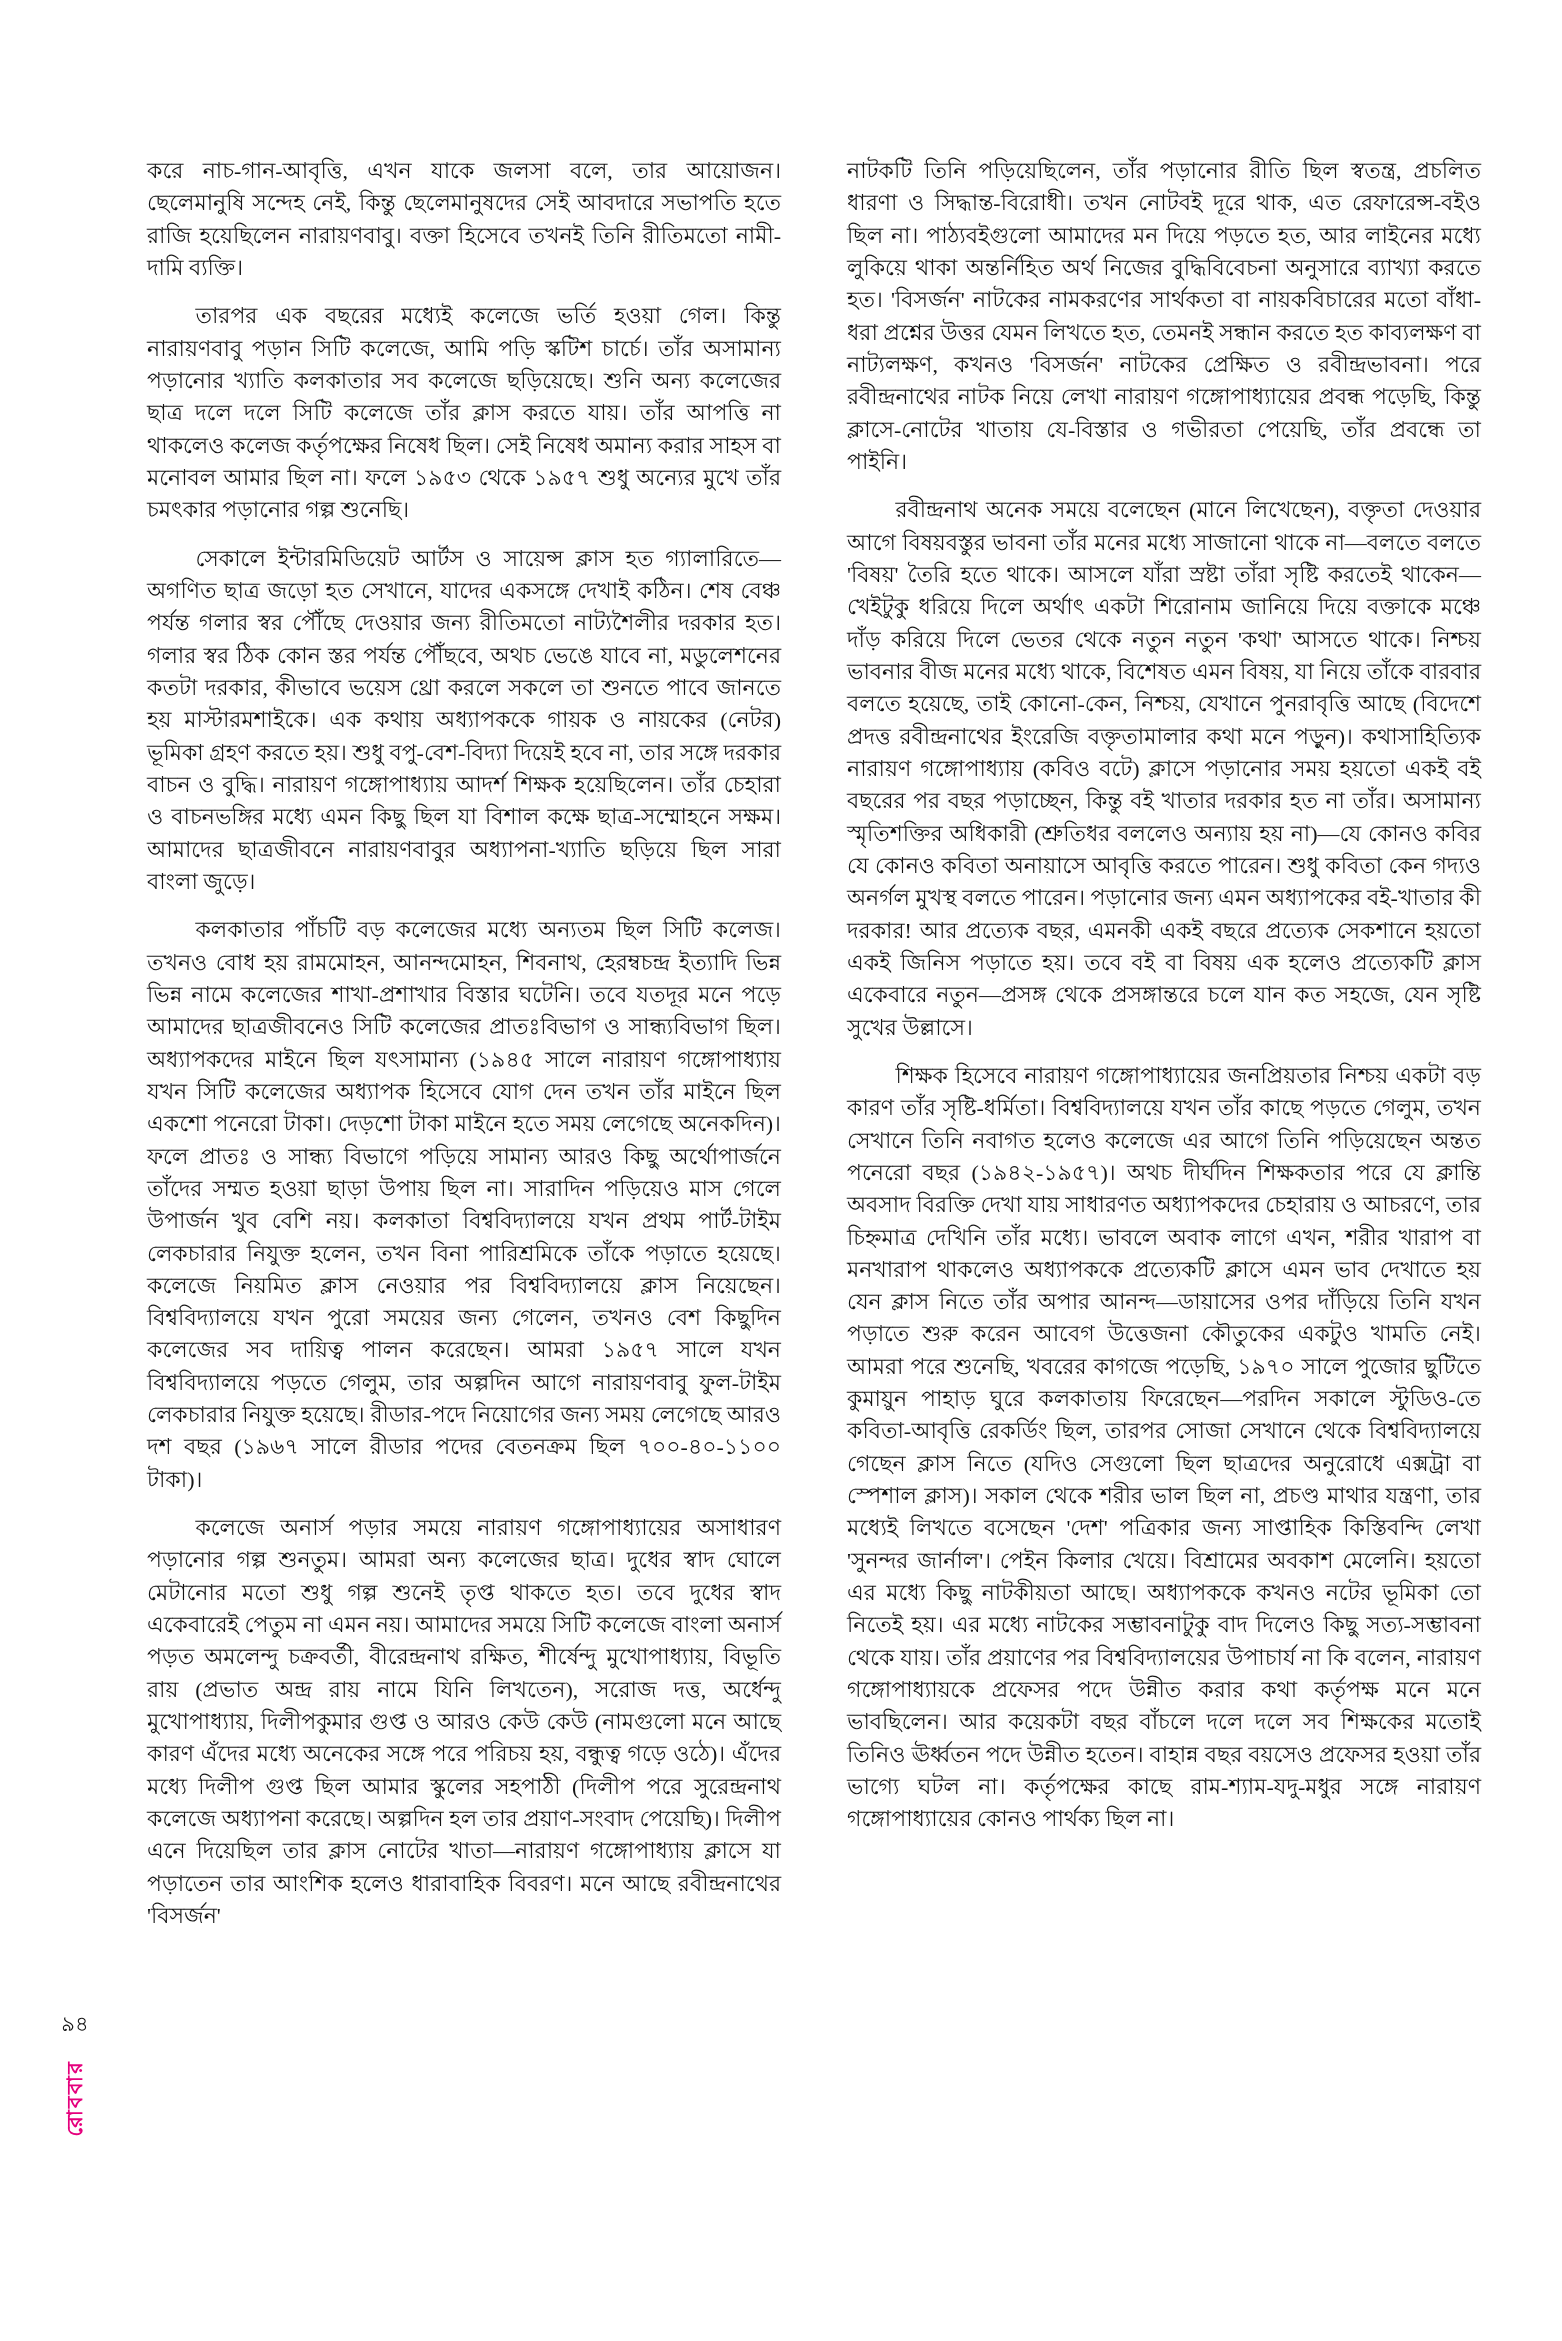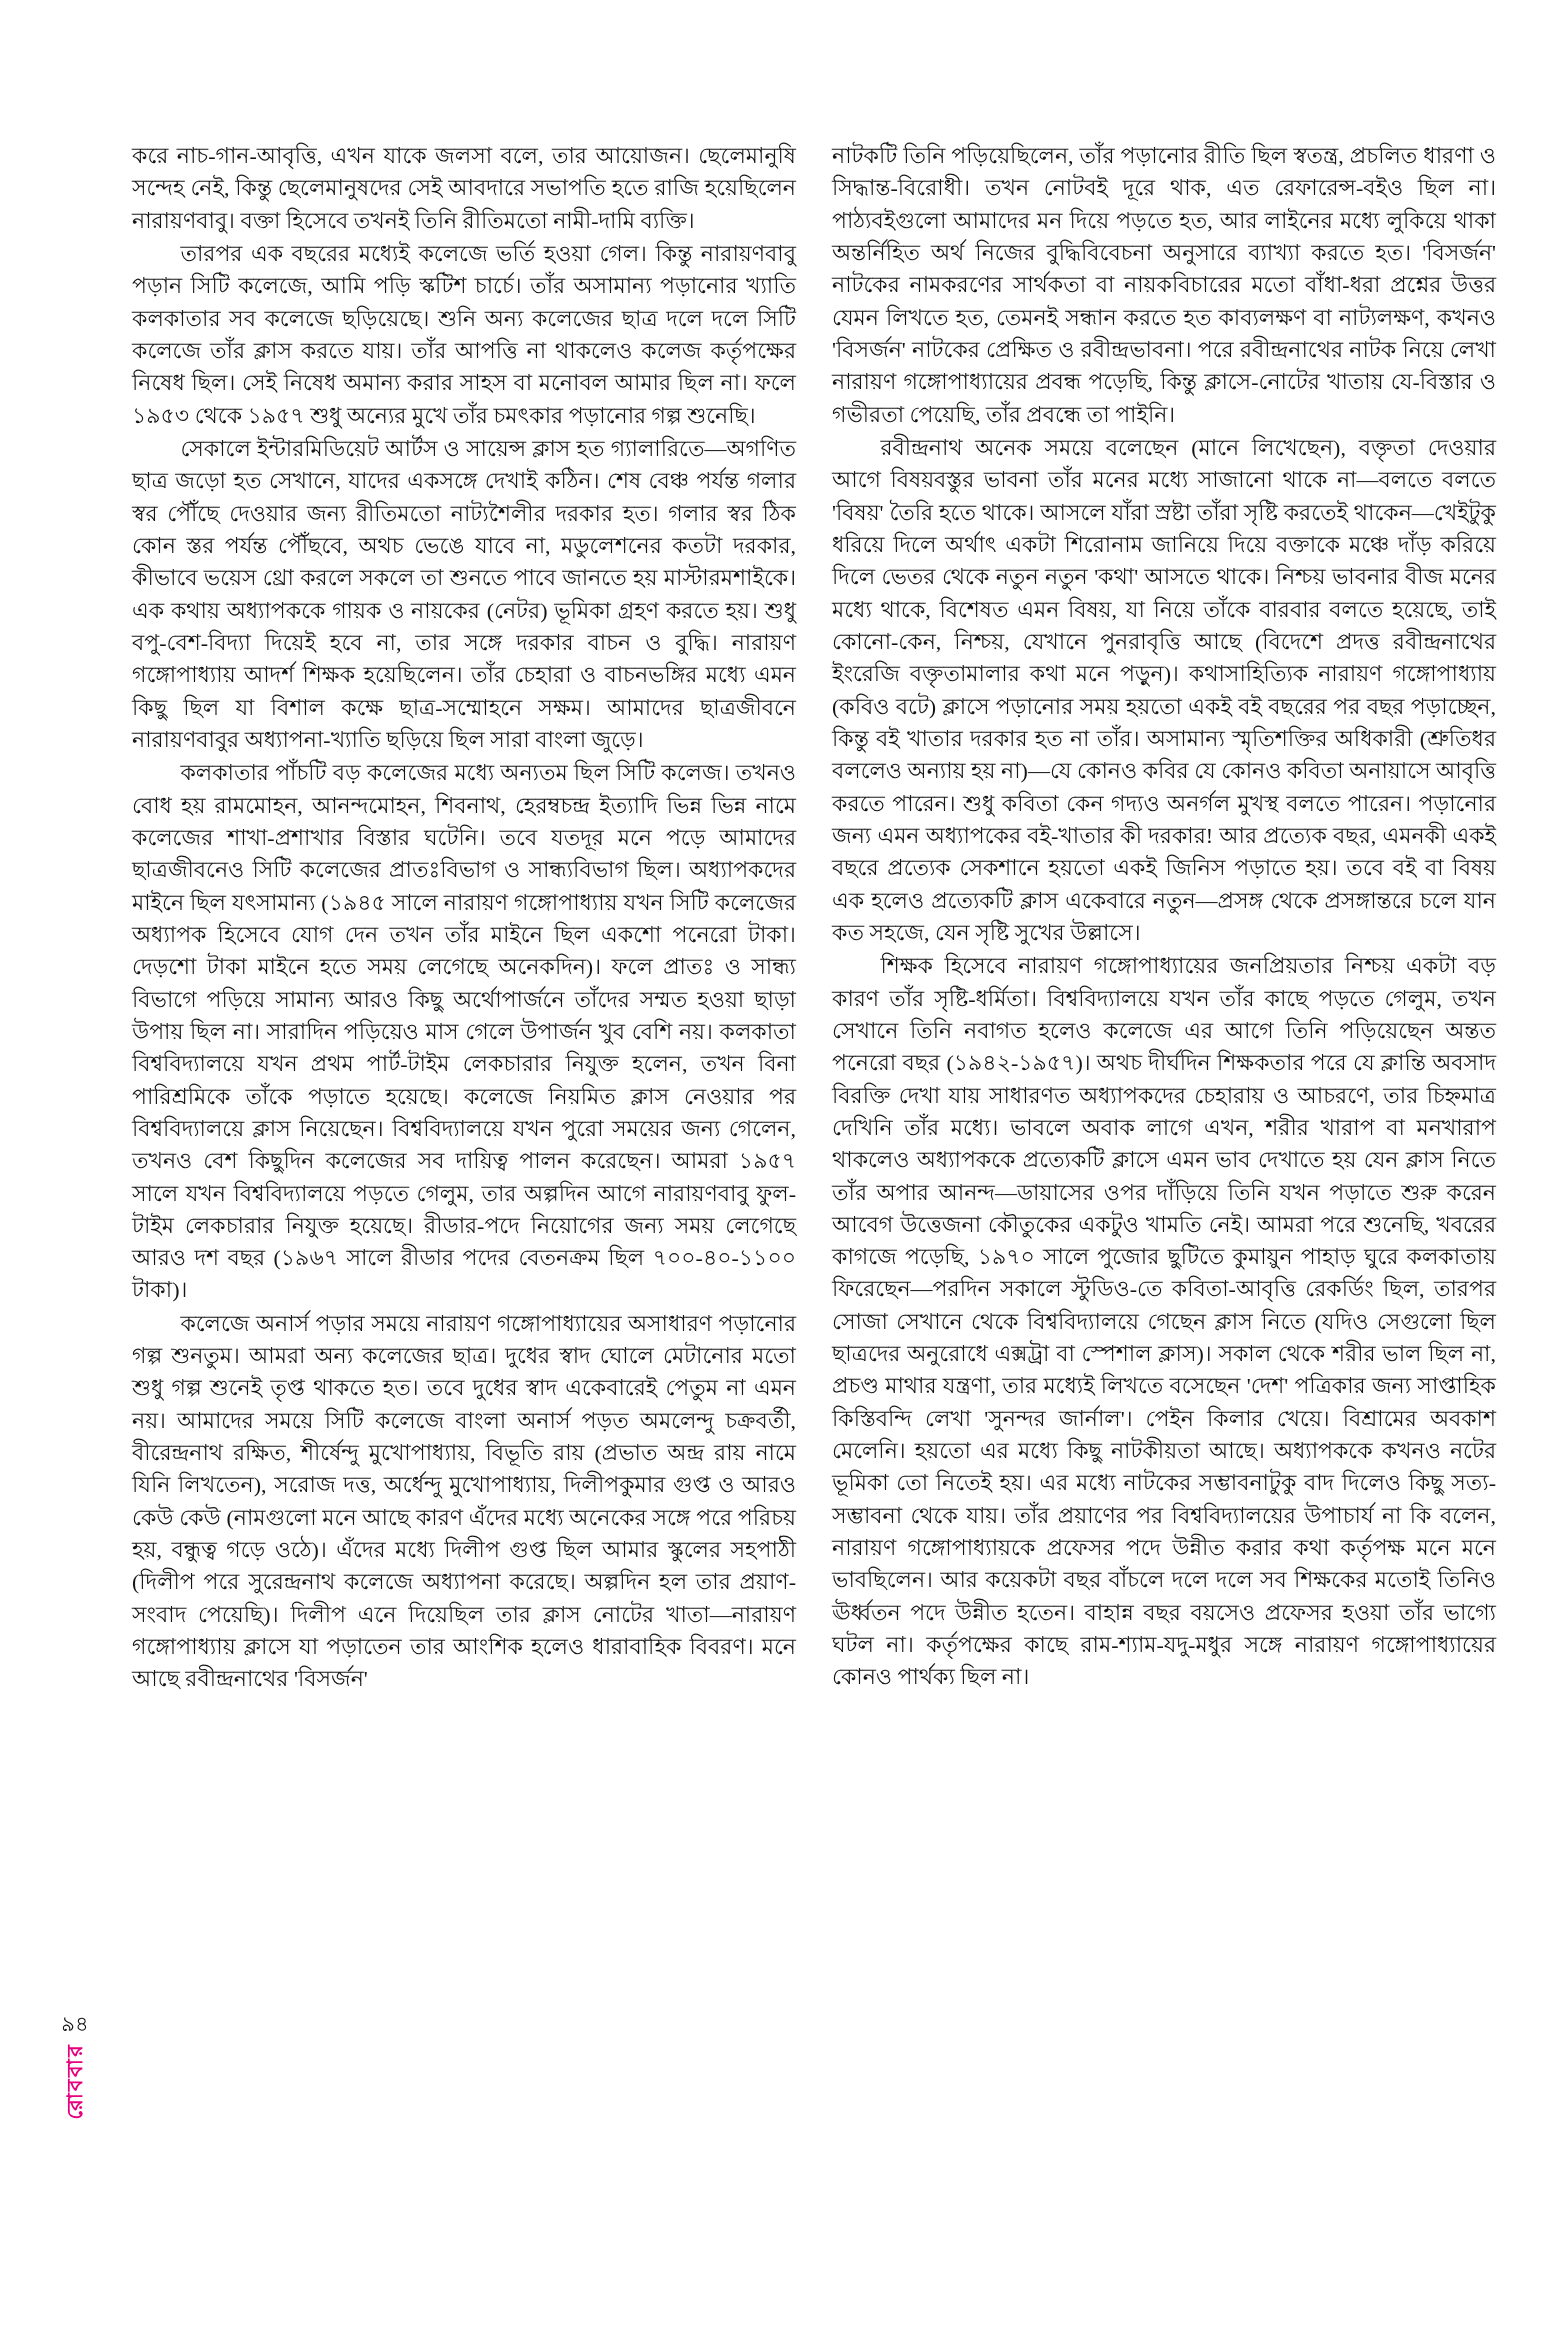--- a/index.html
+++ b/index.html
@@ -25,34 +25,35 @@
     gap: 34px;
   }
   .col {
     width: 666px;
     font-size: 22px;
     line-height: 1.47;
     text-align: justify;
     hyphens: auto;
   }
   .col p {
-    margin: 1px;
+    margin: 16px;
     text-indent: 2.2em;
   }
   .col p.no-indent {
     text-indent: 0;
   }
   .margin-block {
     position: absolute;
     left: 48px;
     top: 2008px;
     width: 54px;
     display: flex;
     flex-direction: column;
     align-items: center;
+    gap: 17px;
   }
   .page-number {
     font-size: 21px;
     color: #141414;
   }
   .magazine-vertical {
     writing-mode: vertical-rl;
     transform: rotate(180deg);
     font-size: 21px;
     font-weight: bold;

